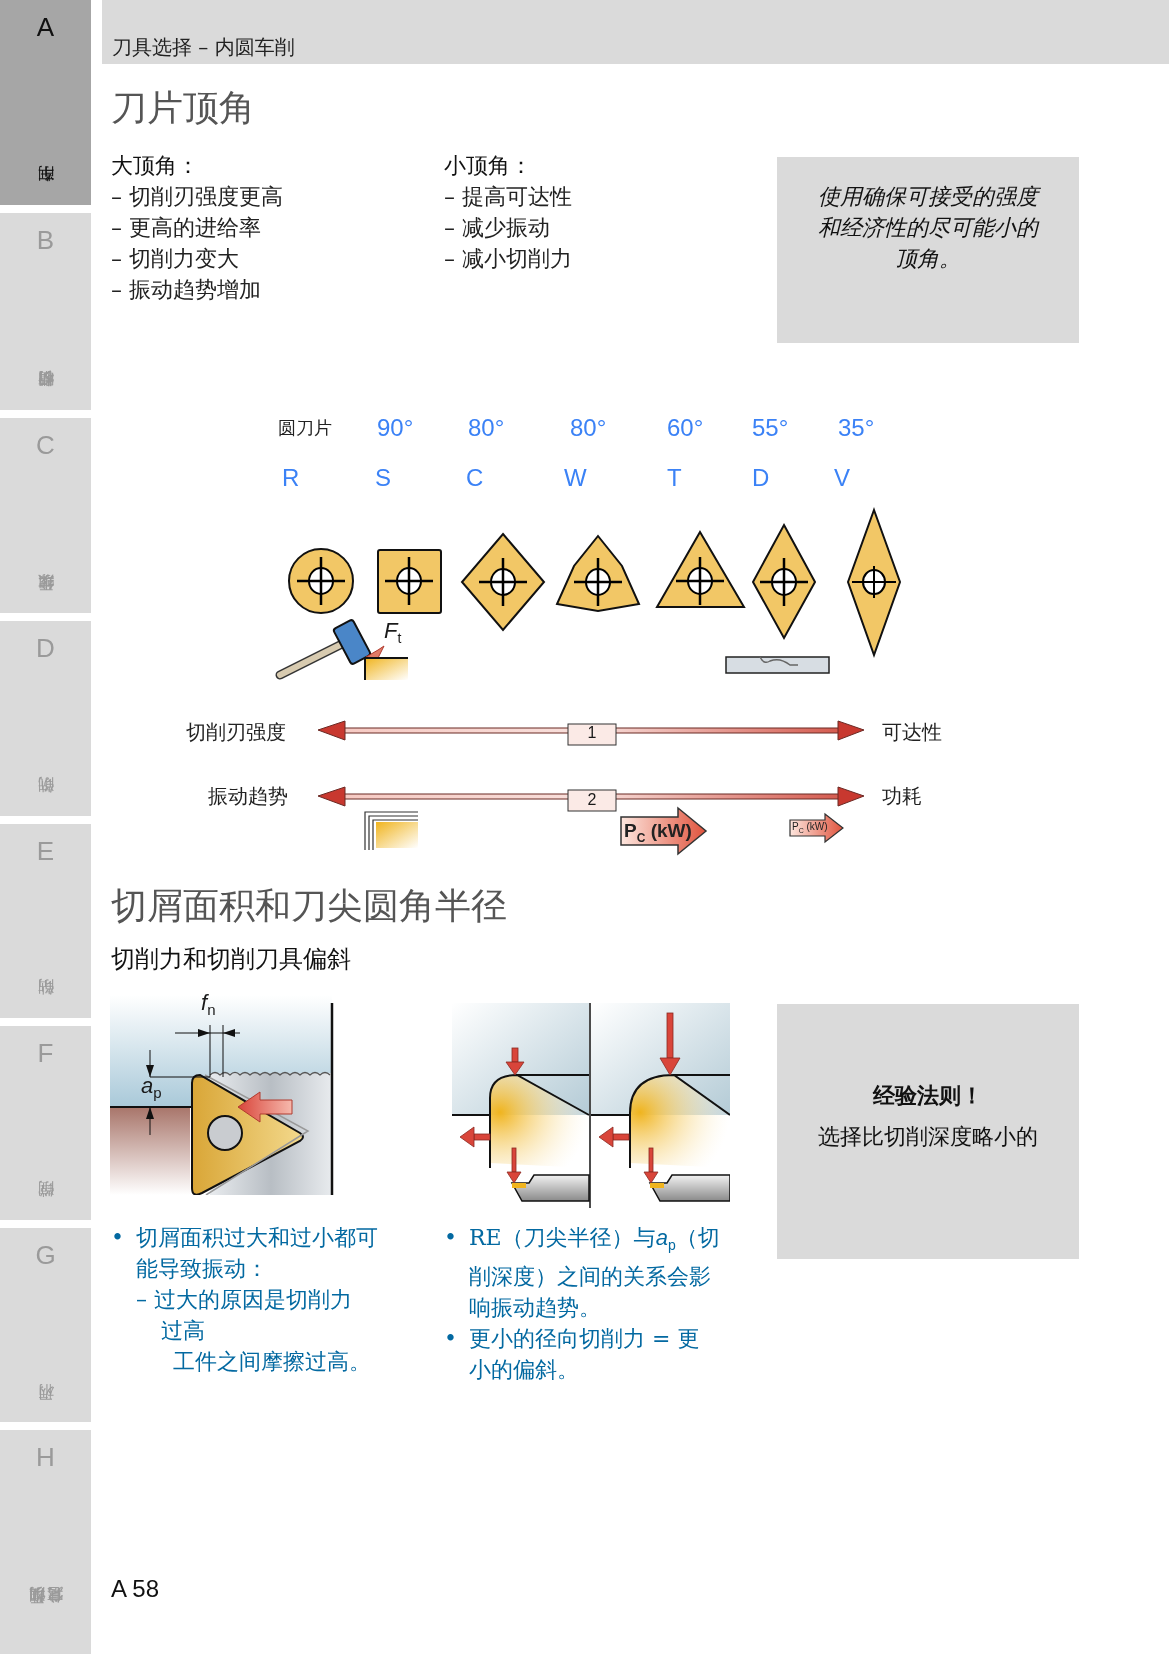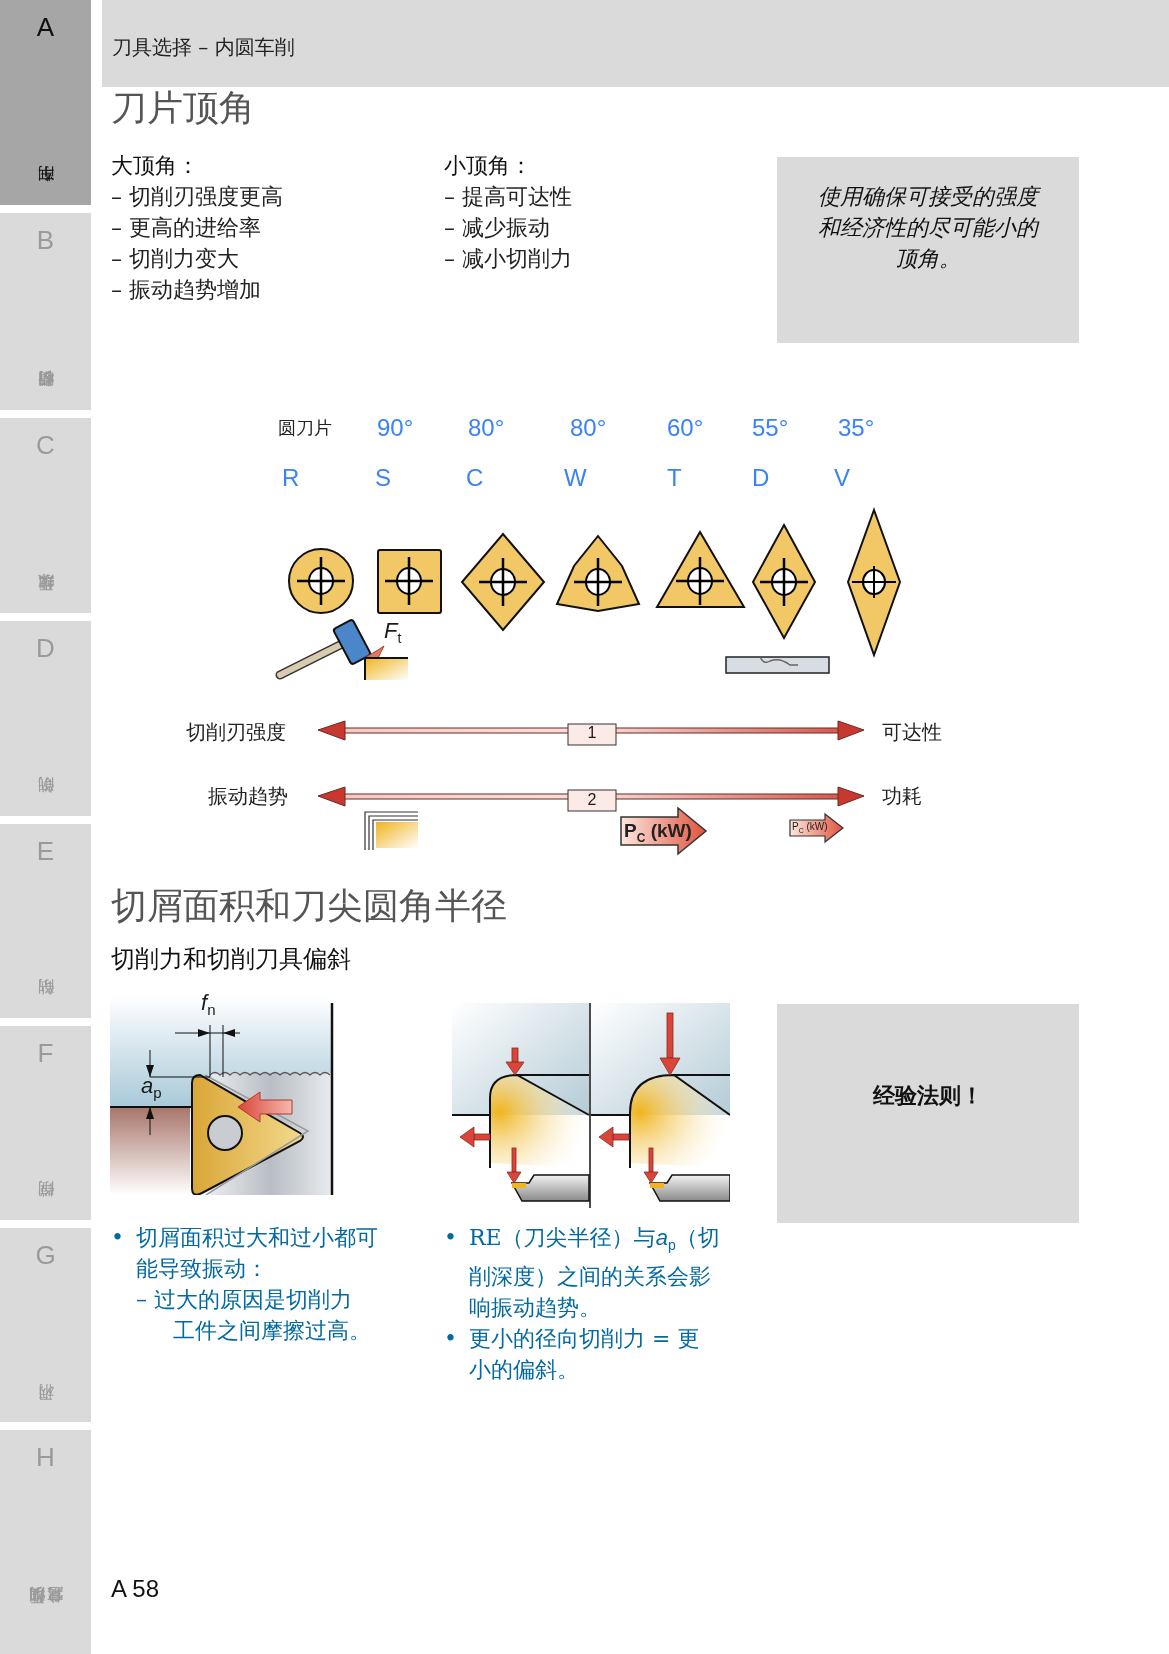--- a/index.html
+++ b/index.html
@@ -6,21 +6,21 @@
   body{width:1169px;height:1654px;position:relative;overflow:hidden;font-family:"DejaVu Sans","Liberation Sans",sans-serif;color:#1a1a1a;}
   .abs{position:absolute;}
   
   .tab{position:absolute;left:0;width:91px;background:#dadada;}
   .tab.active{background:#a6a6a6;}
   .tab .letter{position:absolute;left:0;width:91px;text-align:center;top:12px;font-size:26px;color:#9a9a9a;font-family:"Liberation Sans",sans-serif;}
   .tab.active .letter{color:#111;}
   .tab .vlabel{position:absolute;left:50%;bottom:10px;writing-mode:vertical-rl;transform:translateX(-50%) rotate(180deg);font-size:16px;color:#9a9a9a;line-height:18px;white-space:pre;}
   .tab.active .vlabel{color:#111;}
   
-  .header{position:absolute;left:102px;top:0;width:1067px;height:87px;background:#dadada;}
+  .header{position:absolute;left:102px;top:0;width:1067px;height:64px;background:#dadada;}
   .header .crumb{position:absolute;left:10px;top:34px;font-size:20px;color:#222;font-family:"DejaVu Serif",serif;}
   .h1{font-size:36px;color:#555;}
   .txt{font-size:22px;line-height:31px;color:#222;}
   .txt div{white-space:nowrap;}
   .note{position:absolute;background:#dadada;text-align:center;font-size:22px;line-height:31px;color:#111;}
   .shape-label{position:absolute;font-family:"Liberation Sans",sans-serif;font-size:24px;color:#3b82f6;text-align:left;width:60px;}
   .axlabel{position:absolute;font-size:20px;color:#222;white-space:nowrap;}
   .bul{position:absolute;font-family:"DejaVu Serif","Liberation Serif",serif;font-size:22px;line-height:31px;color:#0369a1;}
   .bul .row{position:relative;white-space:nowrap;}
 </style>
@@ -325,30 +325,32 @@
       <polygon points="22,124 22,144 8,134"></polygon>
     <rect x="161" y="131" width="16" height="6"></rect>
       <polygon points="161,124 161,144 147,134"></polygon>
     <rect x="60" y="145" width="4" height="24"></rect>
       <polygon points="55,169 69,169 62,180"></polygon>
     <rect x="197" y="145" width="4" height="24"></rect>
       <polygon points="192,169 206,169 199,180"></polygon>
   </g>
 </svg>
 
-<div class="note" style="left:777px;top:1004px;width:302px;height:219px;">
+<div class="note" style="left:777px;top:1004px;width:302px;height:255px;">
   <div style="padding-top:76px;">
     <div style="font-weight:bold;font-size:22px;margin-bottom:10px;">经验法则！</div>
+    <div>选择比切削深度略小的</div>
   </div>
 </div>
 
 <div class="bul" style="left:111px;top:1222px;">
   <div class="row"><span style="display:inline-block;width:25px;">•</span><span>切屑面积过大和过小都可</span></div>
   <div class="row" style="padding-left:25px;">能导致振动：</div>
   <div class="row" style="padding-left:25px;">– 过大的原因是切削力</div>
+  <div class="row" style="padding-left:50px;">过高</div>
   <div class="row" style="padding-left:62px;">工件之间摩擦过高。</div>
 </div>
 
 <div class="bul" style="left:444px;top:1222px;">
   <div class="row"><span style="display:inline-block;width:25px;">•</span><span>RE（刀尖半径）与</span><i style="font-family:'Liberation Sans',sans-serif;">a</i><sub style="font-size:14px;font-family:'Liberation Sans',sans-serif;">p</sub><span>（切</span></div>
   <div class="row" style="padding-left:25px;">削深度）之间的关系会影</div>
   <div class="row" style="padding-left:25px;">响振动趋势。</div>
   <div class="row"><span style="display:inline-block;width:25px;">•</span><span>更小的径向切削力 = 更</span></div>
   <div class="row" style="padding-left:25px;">小的偏斜。</div>
 </div>

